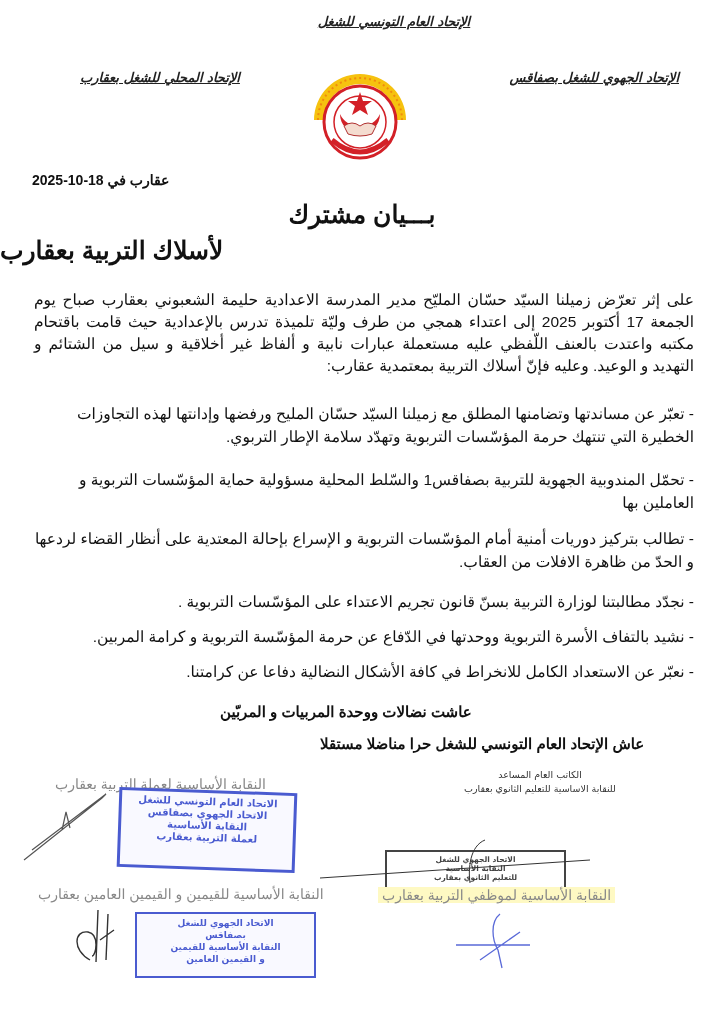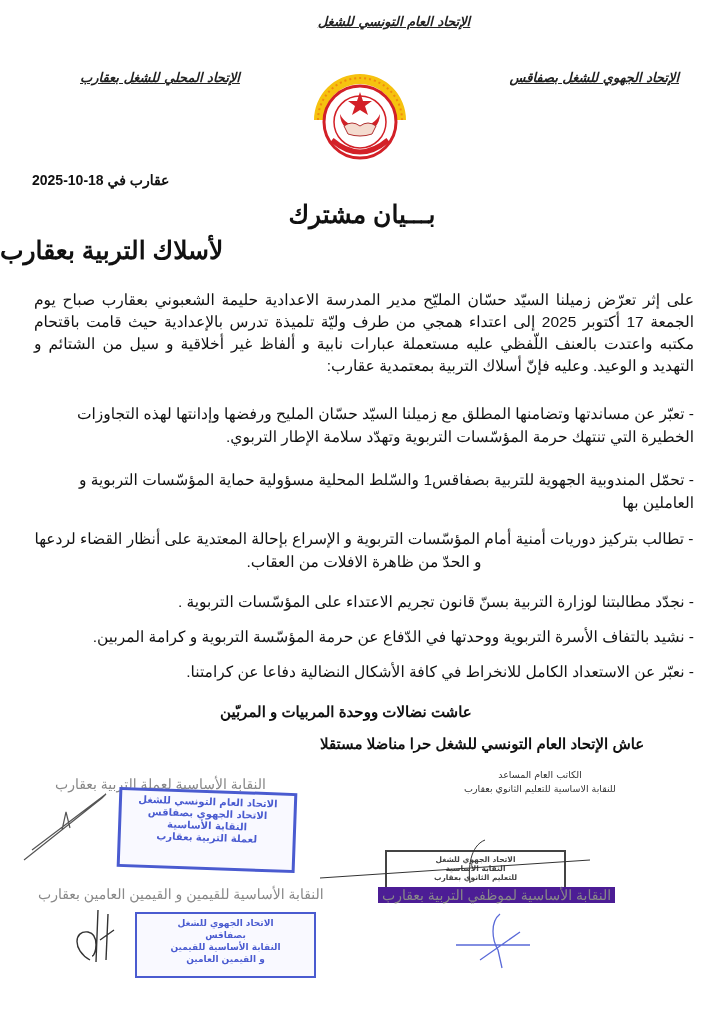--- a/index.html
+++ b/index.html
@@ -11,29 +11,29 @@
                 font-size: 13px; text-decoration: underline; color: #222; white-space: nowrap; }
     #top-title { top: 14px; left: 0; width: 724px; text-align: center; margin-left: 32px; }
     #right-org { top: 70px; right: 45px; }
     #left-org { top: 70px; left: 80px; }
     #logo { left: 300px; top: 62px; width: 120px; height: 110px; }
     #date { top: 172px; left: 32px; font-family: "Liberation Sans", sans-serif; font-weight: bold; font-size: 14px; direction: rtl; }
     #title1 { top: 200px; left: 0; width: 724px; text-align: center; font-family: "Liberation Sans", sans-serif; font-weight: bold; font-size: 25px; }
     #title2 { top: 236px; left: 0; width: 724px; text-align: left; font-family: "Liberation Sans", sans-serif; font-weight: bold; font-size: 25px; }
     #intro { top: 289px; right: 30px; width: 660px; font-family: "Liberation Sans", sans-serif; font-size: 15.5px; line-height: 22px; text-align: justify; text-align-last: right; }
     .point { right: 30px; width: 660px; font-family: "Liberation Sans", sans-serif; font-size: 15.5px; line-height: 23px; padding-right: 0; }
-    #p1 { top: 402px; } #p2 { top: 468px; } #p3 { top: 527px; text-align: center; }
+    #p1 { top: 402px; } #p2 { top: 468px; } #p3 { top: 527px; }
     #p4 { top: 590px; } #p5 { top: 625px; } #p6 { top: 660px; }
     #slogan1 { top: 703px; left: 220px; font-family: "Liberation Sans", sans-serif; font-weight: bold; font-size: 15px; direction: rtl; }
     #slogan2 { top: 735px; left: 320px; font-family: "Liberation Sans", sans-serif; font-weight: bold; font-size: 15px; direction: rtl; }
     #sign-block { top: 768px; left: 380px; width: 320px; text-align: center; font-family: "DejaVu Sans", sans-serif; font-size: 9.5px; line-height: 13.5px; color: #333; direction: rtl; letter-spacing: 0.5px; }
     .union-label { font-family: "Liberation Sans", sans-serif; font-size: 14px; color: #888; direction: rtl; white-space: nowrap; }
     #u1 { top: 776px; left: 55px; }
     #u2 { top: 886px; left: 38px; }
-    #u3 { top: 887px; left: 378px; background: #4c1d95; padding: 0 4px; }
+    #u3 { top: 887px; left: 378px; background: #fef9c3; padding: 0 4px; }
     .stamp { border: 2px solid #4a5bd0; color: #4a5bd0; font-size: 9px; line-height: 12px; direction: rtl; text-align: center; padding: 3px 6px; font-family: "DejaVu Sans", sans-serif; font-weight: bold; background: rgba(240,240,255,0.4); }
     #stamp1 { top: 790px; left: 118px; width: 160px; height: 68px; transform: rotate(2deg); border-width: 3px; font-size: 10px; }
     #stamp2 { top: 912px; left: 135px; width: 165px; height: 56px; font-size: 9px; }
     #stamp3 { top: 850px; left: 385px; width: 165px; height: 38px; border-color:#444; color:#444; background: transparent; font-size: 7.5px; line-height: 9px; }
     .scan-shadow { position:absolute; left:22px; top:760px; width: 300px; height: 110px; background: linear-gradient(90deg, #e8e8e8, #ffffff 40%); z-index:-1; }
     svg.sig { position: absolute; overflow: visible; }
   </style>
 </head>
 <body>
 

